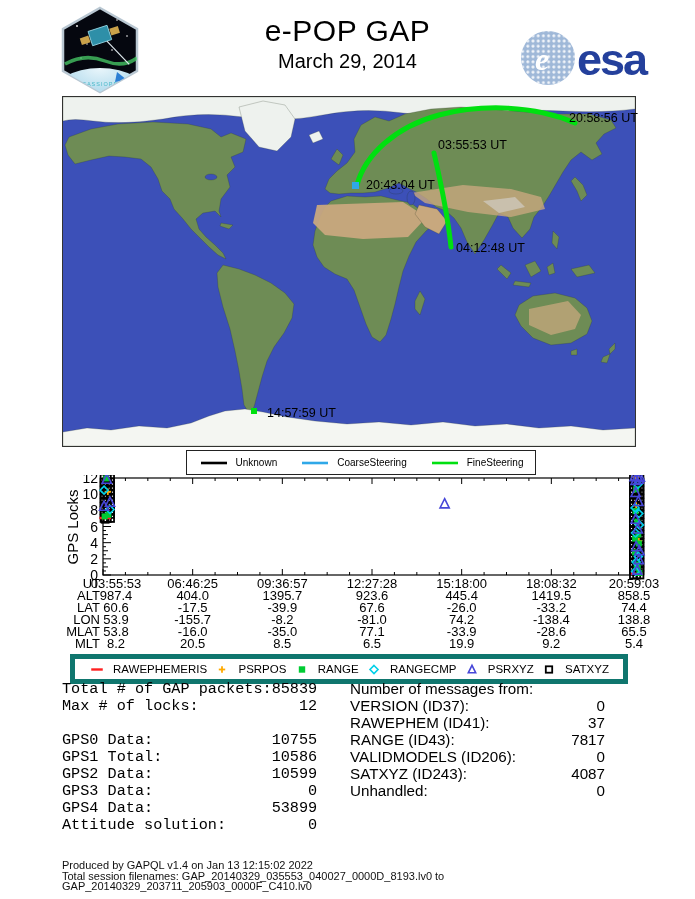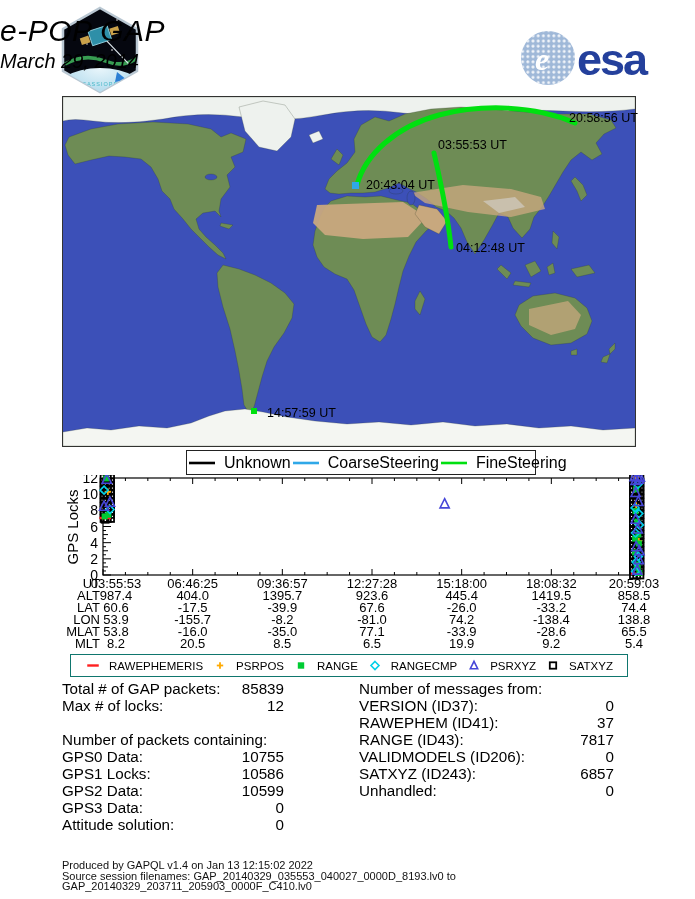--- a/index.html
+++ b/index.html
@@ -1,39 +1,39 @@
 <!DOCTYPE html>
 <html><head>
 <meta charset="utf-8">
 <style>
   html,body{margin:0;padding:0;background:#ffffff;}
   body{width:695px;height:899px;position:relative;font-family:"Liberation Sans",sans-serif;color:#000;overflow:hidden;}
   .abs{position:absolute;}
   
-  #title-block{left:0;right:0;top:14px;text-align:left;font-style:italic;}
+  #title-block{left:0;right:0;top:14px;text-align:center;}
   #page-title{font-size:30px;letter-spacing:0.5px;}
   #page-date{font-size:20px;margin-top:2px;}
   
   #map-wrap{left:62px;top:96px;width:572px;height:349px;border:1px solid #333;background:#3c50b8;}
   #map-wrap svg{overflow:visible;display:block;}
   .map-label{font-size:12.5px;fill:#000;}
   
   #map-legend{left:186px;top:450px;width:348px;height:23px;border:1px solid #222;background:#fff;
-    display:flex;align-items:center;justify-content:space-around;font-size:16px;}
+    display:flex;align-items:center;justify-content:space-around;font-size:10px;}
   .mleg-item{display:flex;align-items:center;gap:7px;}
   
   #chart-svg{left:0;top:475px;}
   
-  #marker-legend{left:70px;top:654px;width:558px;height:23px;border:1px solid #0f766e;background:#fff;
+  #marker-legend{left:70px;top:654px;width:558px;height:23px;border:5px solid #0f766e;background:#fff;
     display:flex;align-items:center;justify-content:space-between;padding:10px 14px;box-sizing:border-box;font-size:11.5px;}
   .kleg-item{display:flex;align-items:center;gap:8px;}
   
   .stats-col{top:680px;display:grid;grid-auto-rows:17px;font-size:15.2px;}
-  #stats-left{left:62px;width:222px;}
-  #stats-right{left:359px;width:255px;}
+  #stats-left{left:62px;width:222px;font-family:Liberation Mono, monospace;}
+  #stats-right{left:350px;width:255px;}
   .stat-row{display:flex;justify-content:space-between;white-space:nowrap;}
   
   #footer{left:62px;top:848px;font-size:11px;line-height:10.5px;color:#111;margin-top:12px;}
 </style>
 </head>
 <body>
 
 <div class="abs" id="patch" style="left:57px;top:6px;width:86px;height:88px;">
   <svg width="86" height="88" viewBox="0 0 86 88">
     <defs>
@@ -531,40 +531,40 @@
     </div>
     <div class="stat-row">
       <span>Max # of locks:</span>
       <span>12</span>
     </div>
     <div class="stat-row">
       <span></span>
       <span></span>
     </div>
     <div class="stat-row">
-      <span>Number of packets containing:</span>
-      <span></span>
-    </div>
-    <div class="stat-row">
       <span>GPS0 Data:</span>
       <span>10755</span>
     </div>
     <div class="stat-row">
-      <span>GPS1 Locks:</span>
+      <span>GPS1 Total:</span>
       <span>10586</span>
     </div>
     <div class="stat-row">
       <span>GPS2 Data:</span>
       <span>10599</span>
     </div>
     <div class="stat-row">
       <span>GPS3 Data:</span>
       <span>0</span>
     </div>
     <div class="stat-row">
+      <span>GPS4 Data:</span>
+      <span>53899</span>
+    </div>
+    <div class="stat-row">
       <span>Attitude solution:</span>
       <span>0</span>
     </div>
   </div>
 <div class="abs stats-col" id="stats-right">
     <div class="stat-row">
       <span>Number of messages from:</span>
       <span></span>
     </div>
     <div class="stat-row">
@@ -578,25 +578,25 @@
     <div class="stat-row">
       <span>RANGE (ID43):</span>
       <span>7817</span>
     </div>
     <div class="stat-row">
       <span>VALIDMODELS (ID206):</span>
       <span>0</span>
     </div>
     <div class="stat-row">
       <span>SATXYZ (ID243):</span>
-      <span>6857</span>
+      <span>4087</span>
     </div>
     <div class="stat-row">
       <span>Unhandled:</span>
       <span>0</span>
     </div>
   </div>
 
 <div class="abs" id="footer">
   <div>Produced by GAPQL v1.4 on Jan 13 12:15:02 2022</div>
-  <div>Source session filenames: GAP_20140329_035553_040027_0000D_8193.lv0 to</div>
+  <div>Total session filenames: GAP_20140329_035553_040027_0000D_8193.lv0 to</div>
   <div>GAP_20140329_203711_205903_0000F_C410.lv0</div>
 </div>
 
 </body></html>

